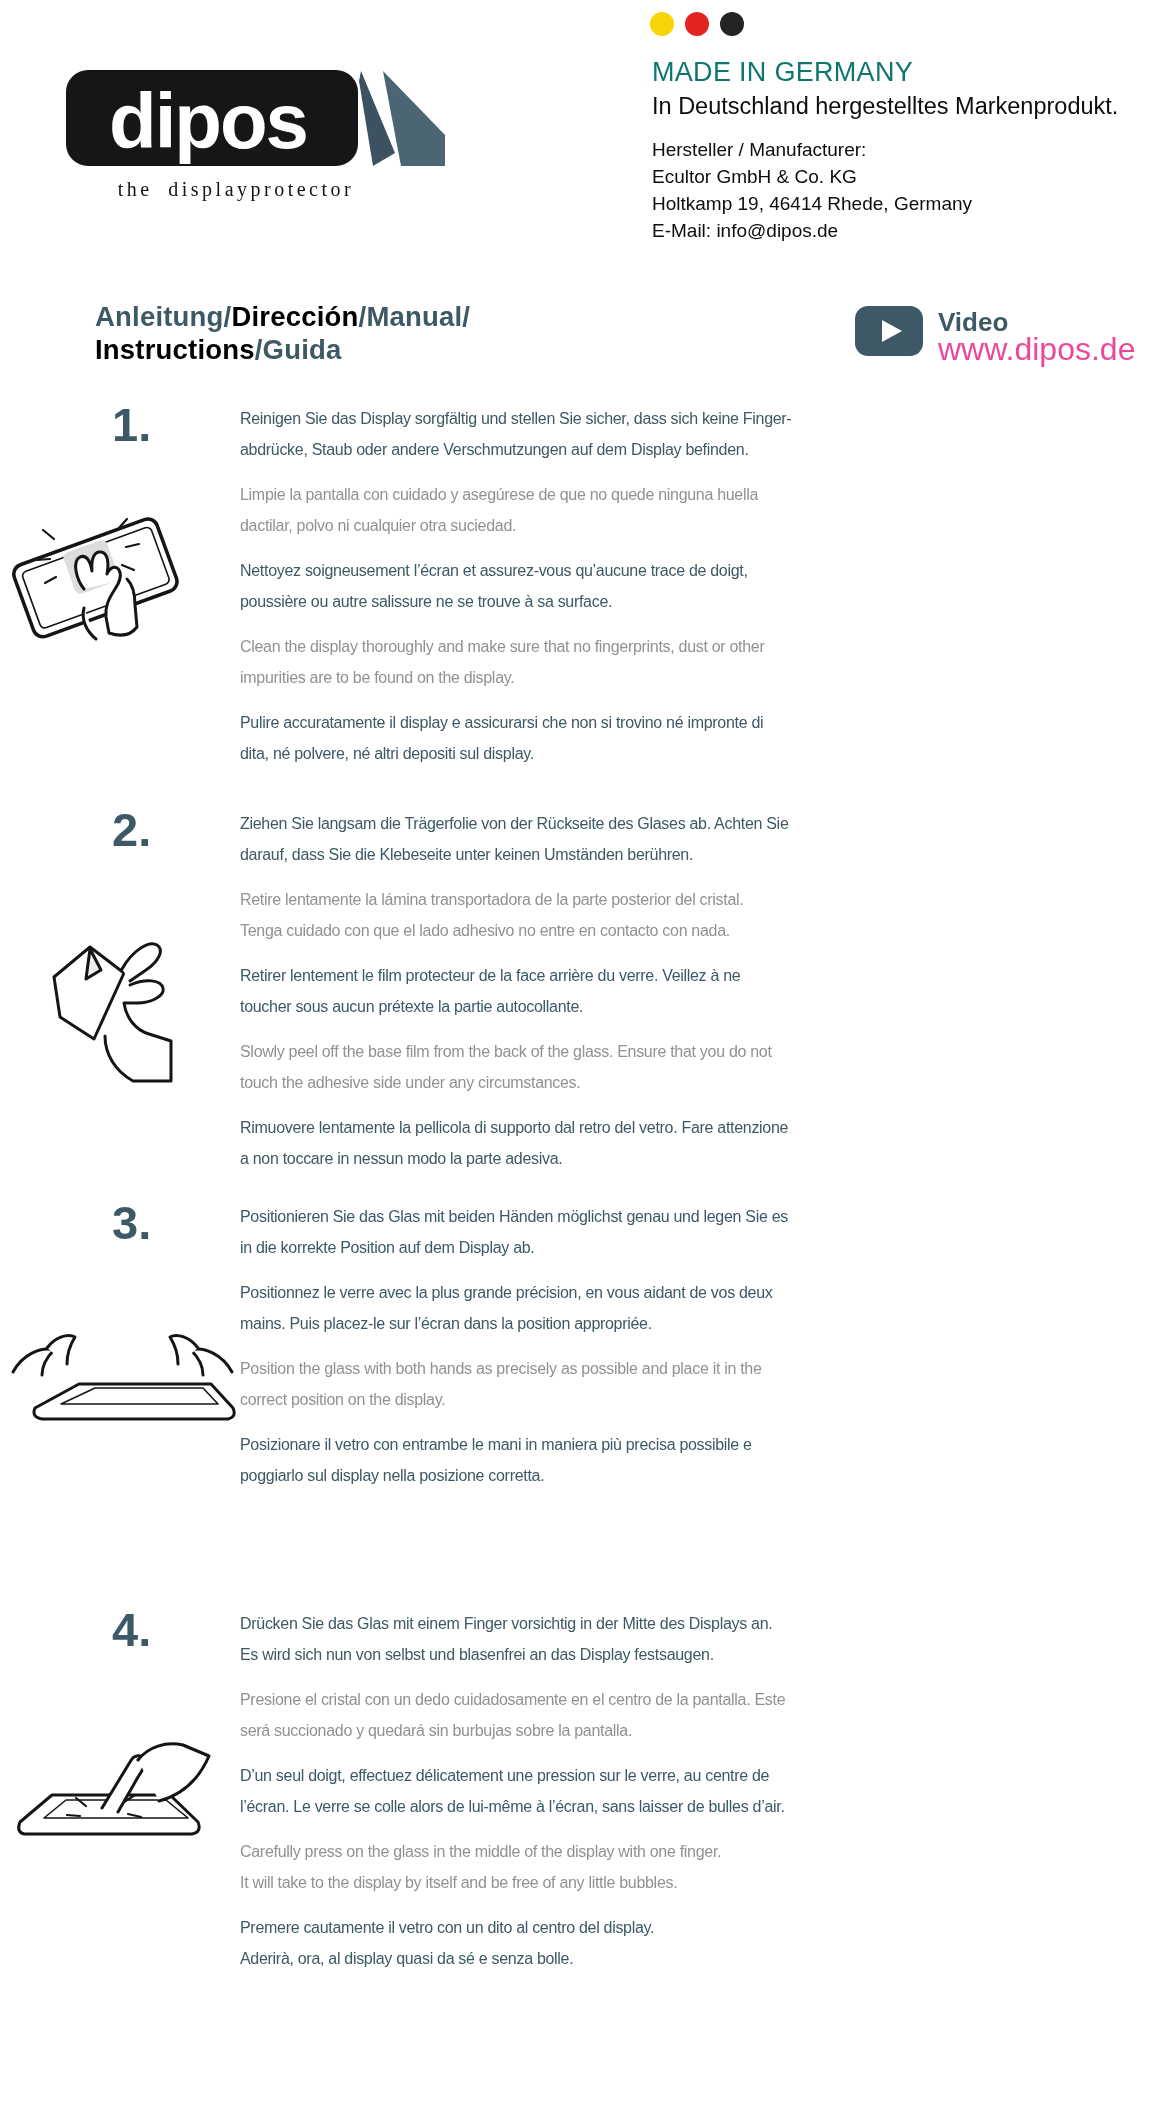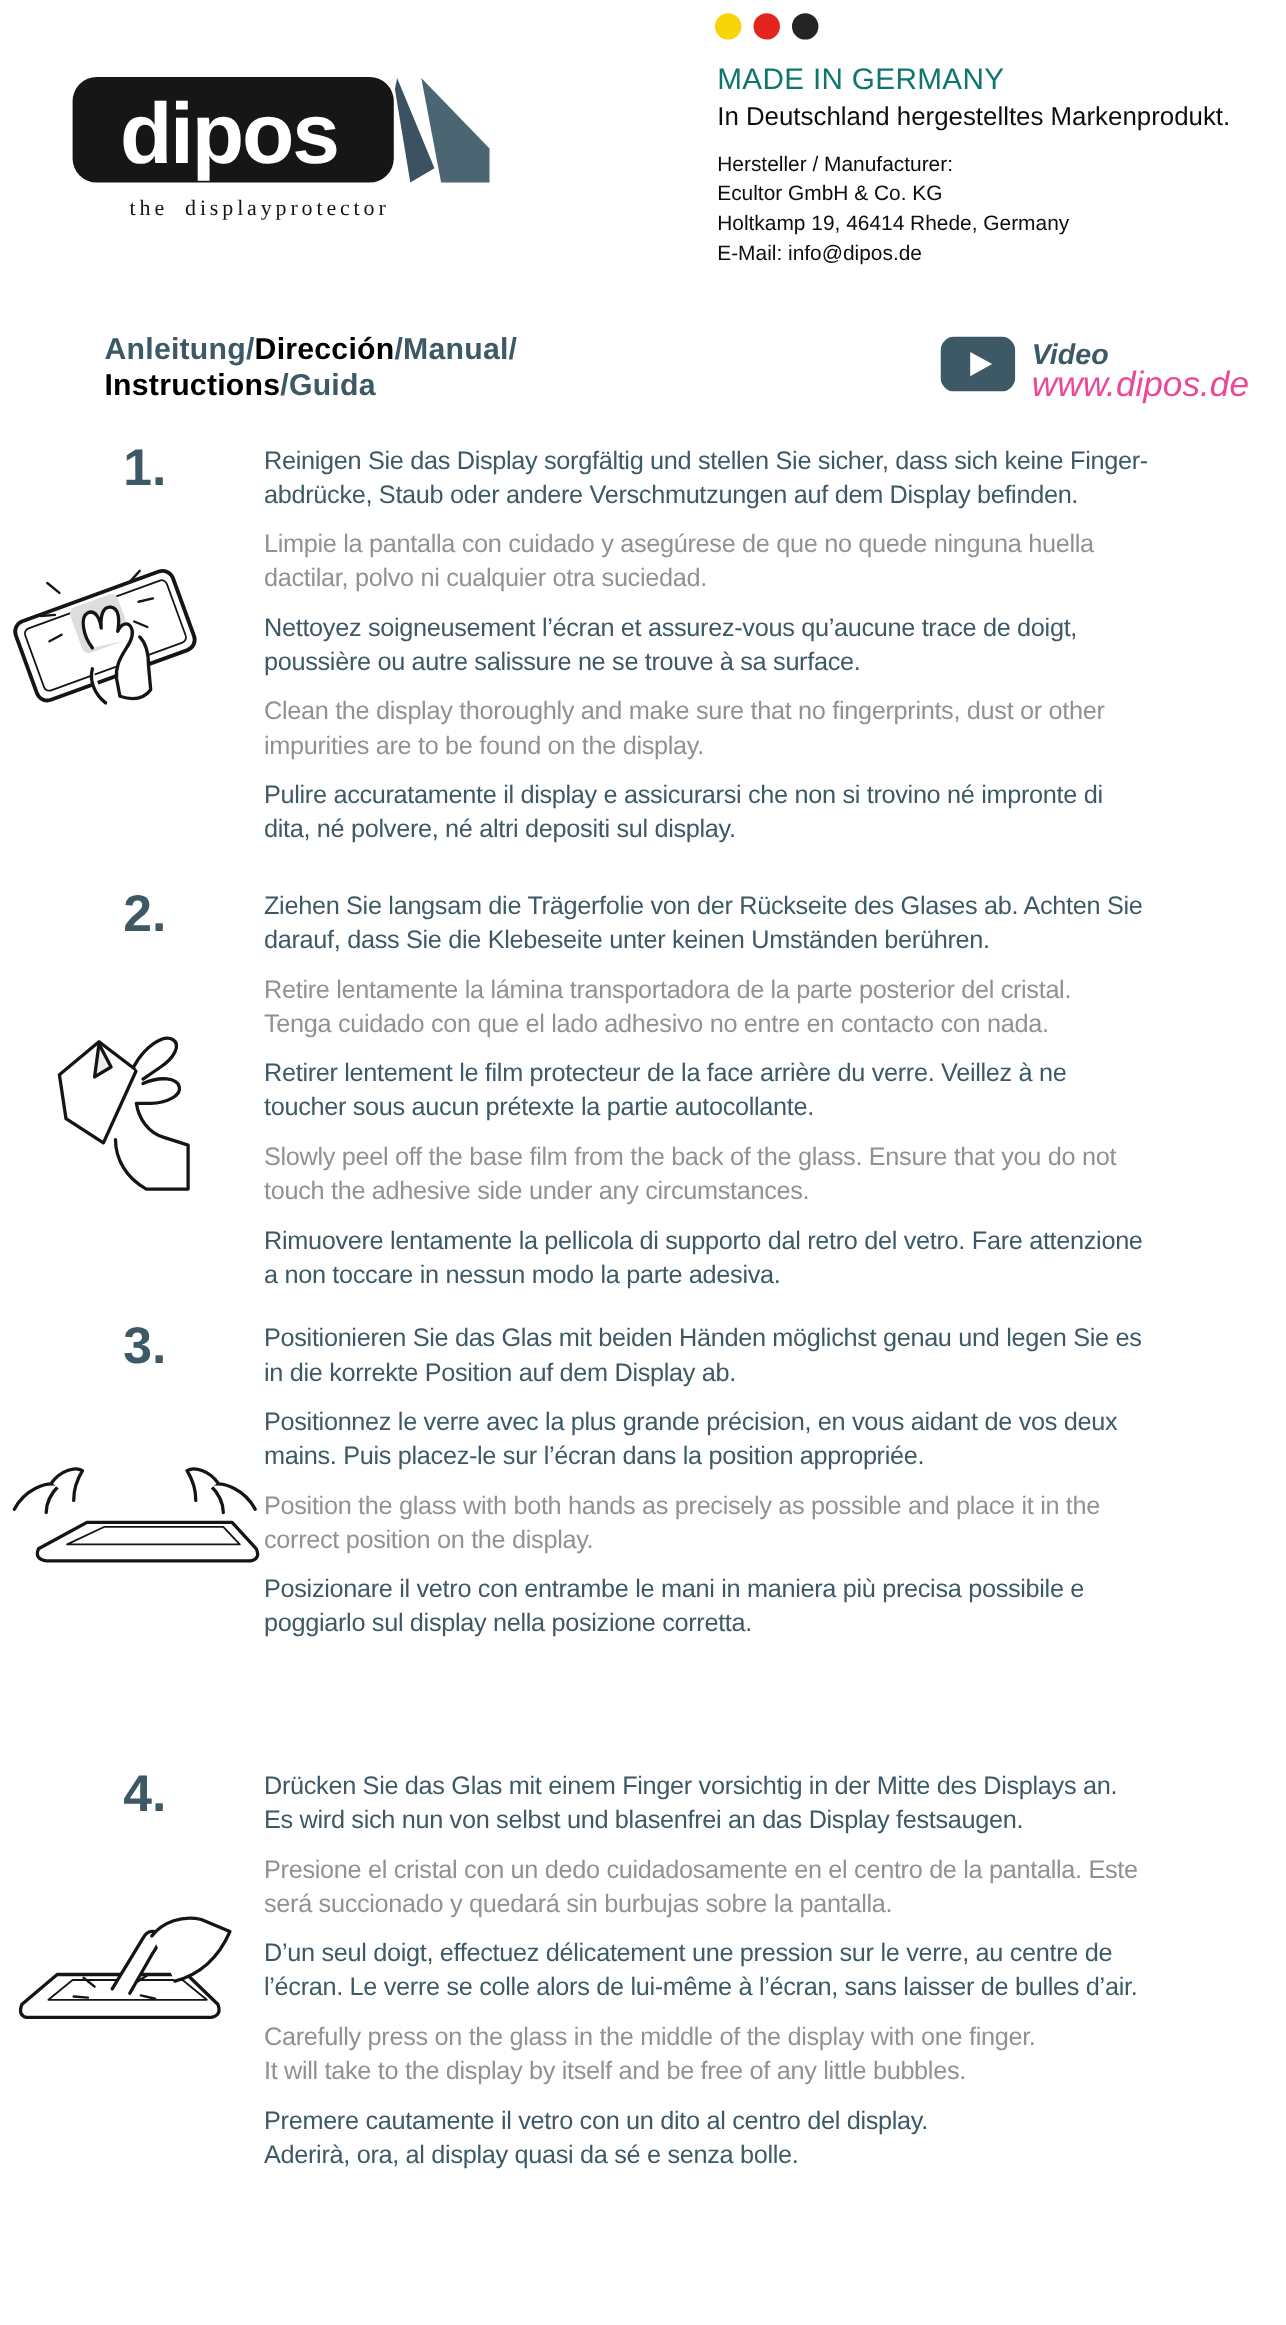--- a/index.html
+++ b/index.html
@@ -17,29 +17,29 @@
   .subline{position:absolute;left:652px;top:93px;font-size:23.5px;color:#0d0d0d;}
   .manufacturer{position:absolute;left:652px;top:136px;font-size:19px;line-height:27px;color:#0d0d0d;white-space:pre-line;}
 
   
   .title{position:absolute;left:95px;top:300px;font-size:27.5px;font-weight:bold;line-height:33px;letter-spacing:.2px;}
   .tone-dark{color:#3c5965;}
   .tone-gray{color:#000000;}
 
   
   .video{position:absolute;left:855px;top:306px;display:flex;align-items:flex-start;}
-  .video-txt{margin-left:15px;padding-top:2px;font-style:italic;}
+  .video-txt{margin-left:15px;padding-top:2px;}
   .video-label{font-size:26px;font-weight:bold;color:#3c5965;line-height:28px;}
   .video-url{font-size:32px;color:#ec4899;line-height:27px;}
 
   
   .step{position:absolute;left:0;width:1169px;}
   .step-num{position:absolute;left:112px;top:6px;font-size:47px;font-weight:bold;color:#3c5965;line-height:1;}
   .step-body{position:absolute;left:240px;top:8px;width:895px;}
-  .para{font-size:23px;line-height:31px;letter-spacing:-0.3px;margin:0 0 14px 0;white-space:pre-line;}
+  .para{font-size:16px;line-height:31px;letter-spacing:-0.3px;margin:0 0 14px 0;white-space:pre-line;}
   .para.dark{color:#3c5965;}
   .para.gray{color:#8f9193;}
   .illo{position:absolute;}
 </style>
 </head>
 <body>
 
 <div class="logo-wrap">
   <svg width="400" height="115" viewBox="0 0 400 115">
     <rect x="8" y="12" width="292" height="96" rx="22" fill="#161616"></rect>

